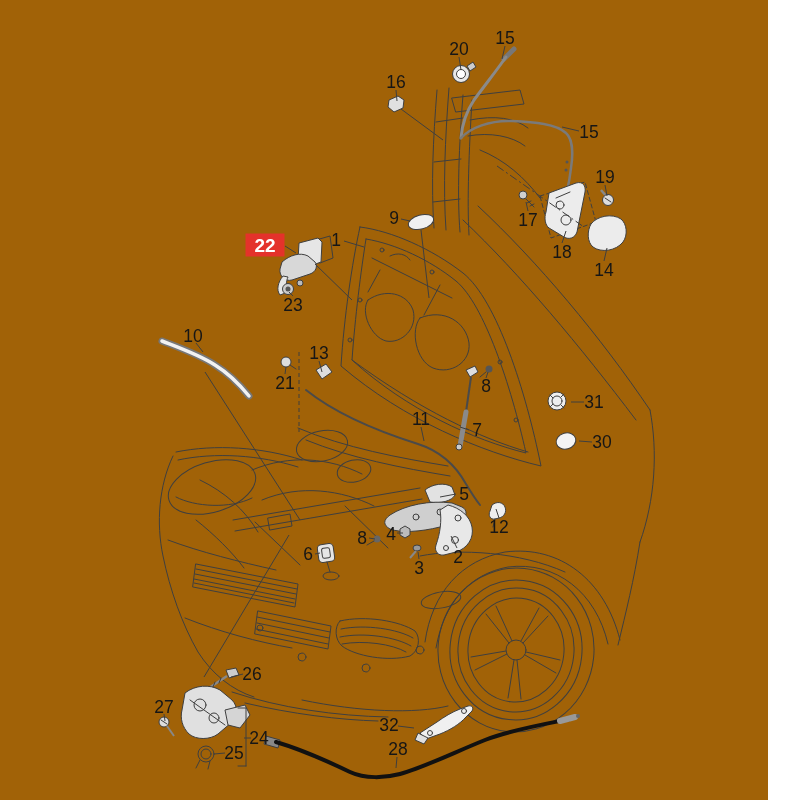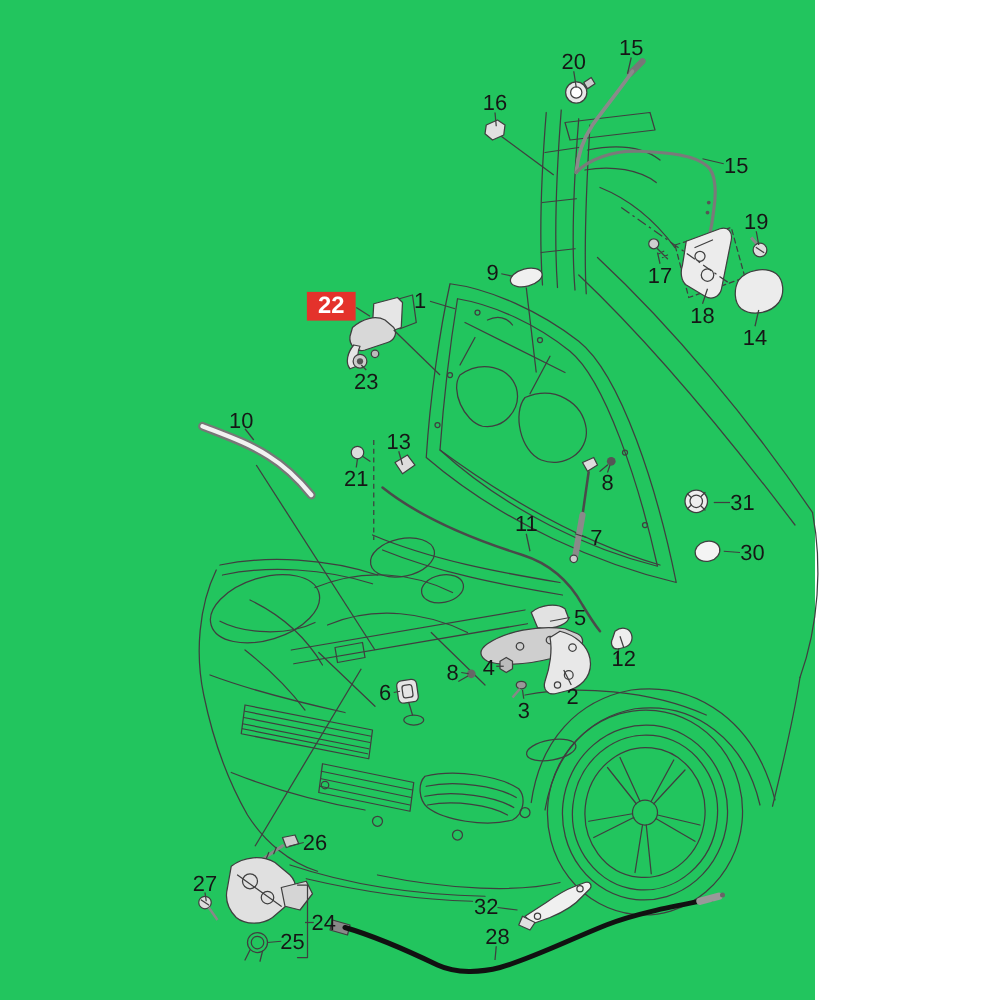--- a/index.html
+++ b/index.html
@@ -1,17 +1,17 @@
 <!DOCTYPE html>
 <html><head>
 <meta charset="utf-8">
 <style>
   html,body{margin:0;padding:0;background:#ffffff;}
   body{width:800px;height:800px;overflow:hidden;font-family:"Liberation Sans",sans-serif;}
-  #stage{position:relative;width:652px;height:800px;background:#22c55e;}
+  #stage{position:relative;width:768px;height:800px;background:#a16207;}
   svg{display:block;}
   .art{stroke:#3f3f3f;stroke-width:1;fill:none;stroke-linecap:round;stroke-linejoin:round;}
   .artfill{stroke:#3f3f3f;stroke-width:1;stroke-linejoin:round;}
   .callout-text{font-family:"Liberation Sans",sans-serif;font-size:17.5px;fill:#161616;}
   .callout-hl{font-family:"Liberation Sans",sans-serif;font-size:19px;font-weight:bold;fill:#ffffff;}
 </style>
 </head>
 <body>
 
 <div id="stage">

